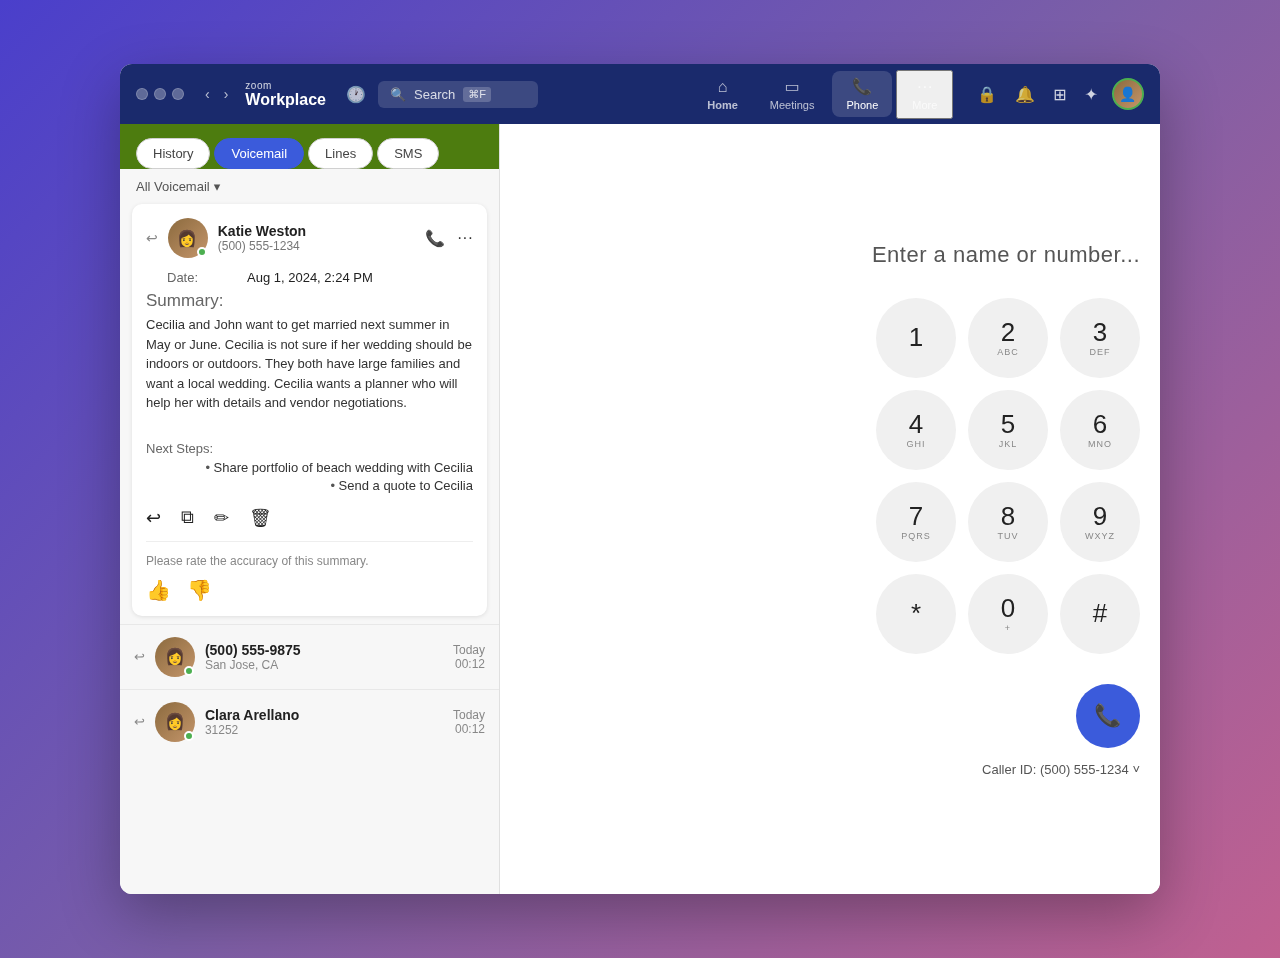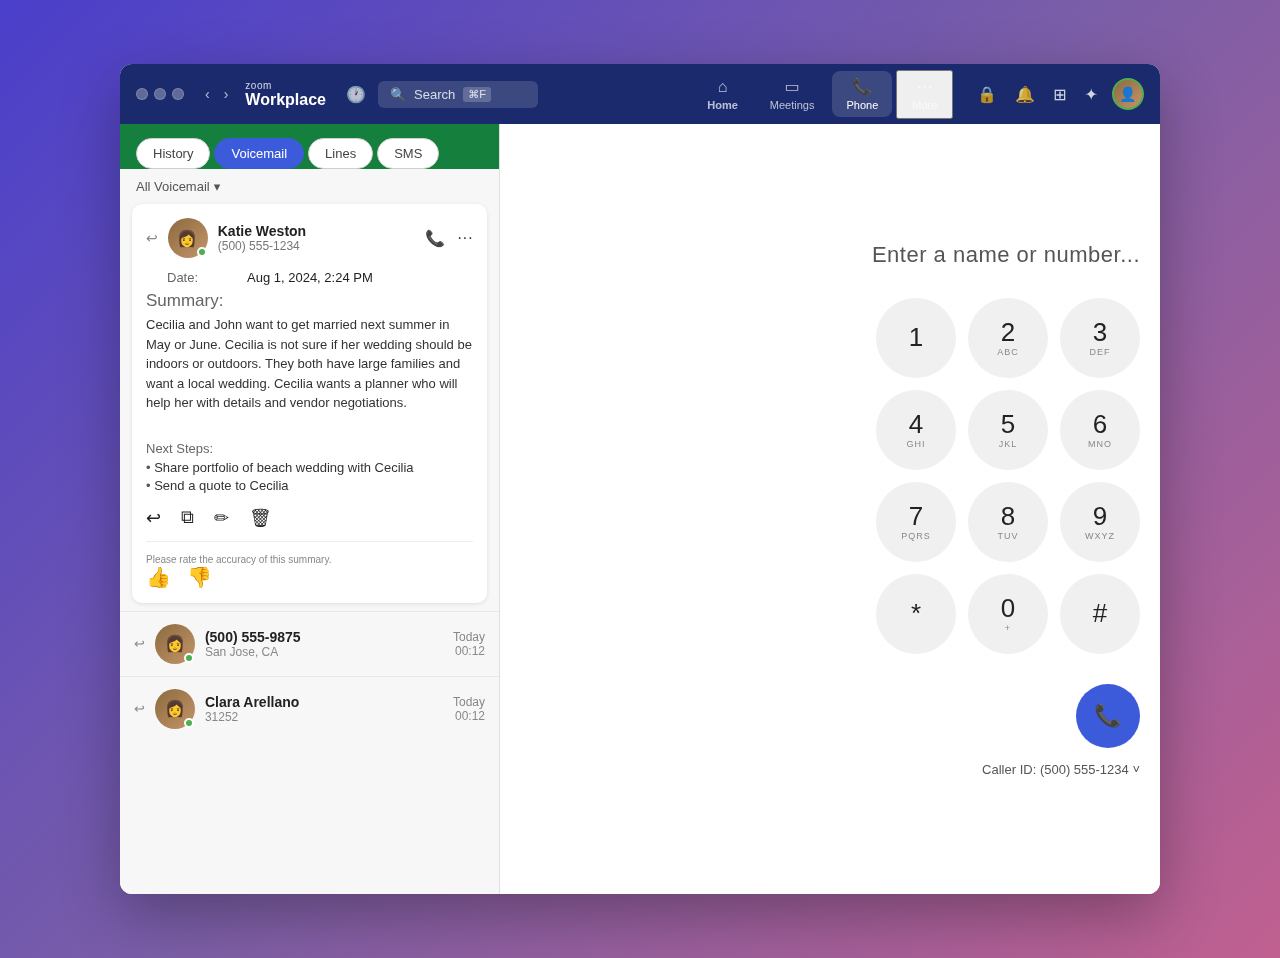--- a/index.html
+++ b/index.html
@@ -171,21 +171,21 @@
       background: #f7f7f7;
       border-right: 1px solid #e0e0e0;
       display: flex;
       flex-direction: column;
       flex-shrink: 0;
     }
     .tabs-row {
       display: flex;
       padding: 14px 16px 0;
       gap: 4px;
-      background: #15803d;
+      background: #4d7c0f;
     }
     .tab-btn {
       padding: 7px 16px;
       border-radius: 20px;
       border: 1px solid #d0d0d0;
       background: #fff;
       font-size: 13px;
       cursor: pointer;
       color: #444;
     }
@@ -276,39 +276,40 @@
       line-height: 1.5;
       margin-bottom: 28px;
     }
     .next-steps-label { font-size: 13px; color: #666; margin-bottom: 4px; }
     .next-steps-list {
       font-size: 13px;
       color: #333;
       list-style: none;
       margin-bottom: 14px;
     }
-    .next-steps-list li { margin-bottom: 3px; }
+    .next-steps-list li { margin-bottom: 3px; text-align: right; }
     .next-steps-list li::before { content: '• '; color: #555; }
     .action-icons-row {
       display: flex;
       gap: 20px;
       margin-bottom: 12px;
       padding-bottom: 12px;
       border-bottom: 1px solid #eee;
     }
     .action-icon-btn {
       background: none;
       border: none;
       cursor: pointer;
       font-size: 18px;
       color: #222;
     }
     .rating-label {
-      font-size: 10px;
+      font-size: 12px;
       color: #888;
+      margin-bottom: 10px;
     }
     .rating-row {
       display: flex;
       gap: 16px;
     }
     .rating-btn {
       background: none;
       border: none;
       cursor: pointer;
       font-size: 20px;

